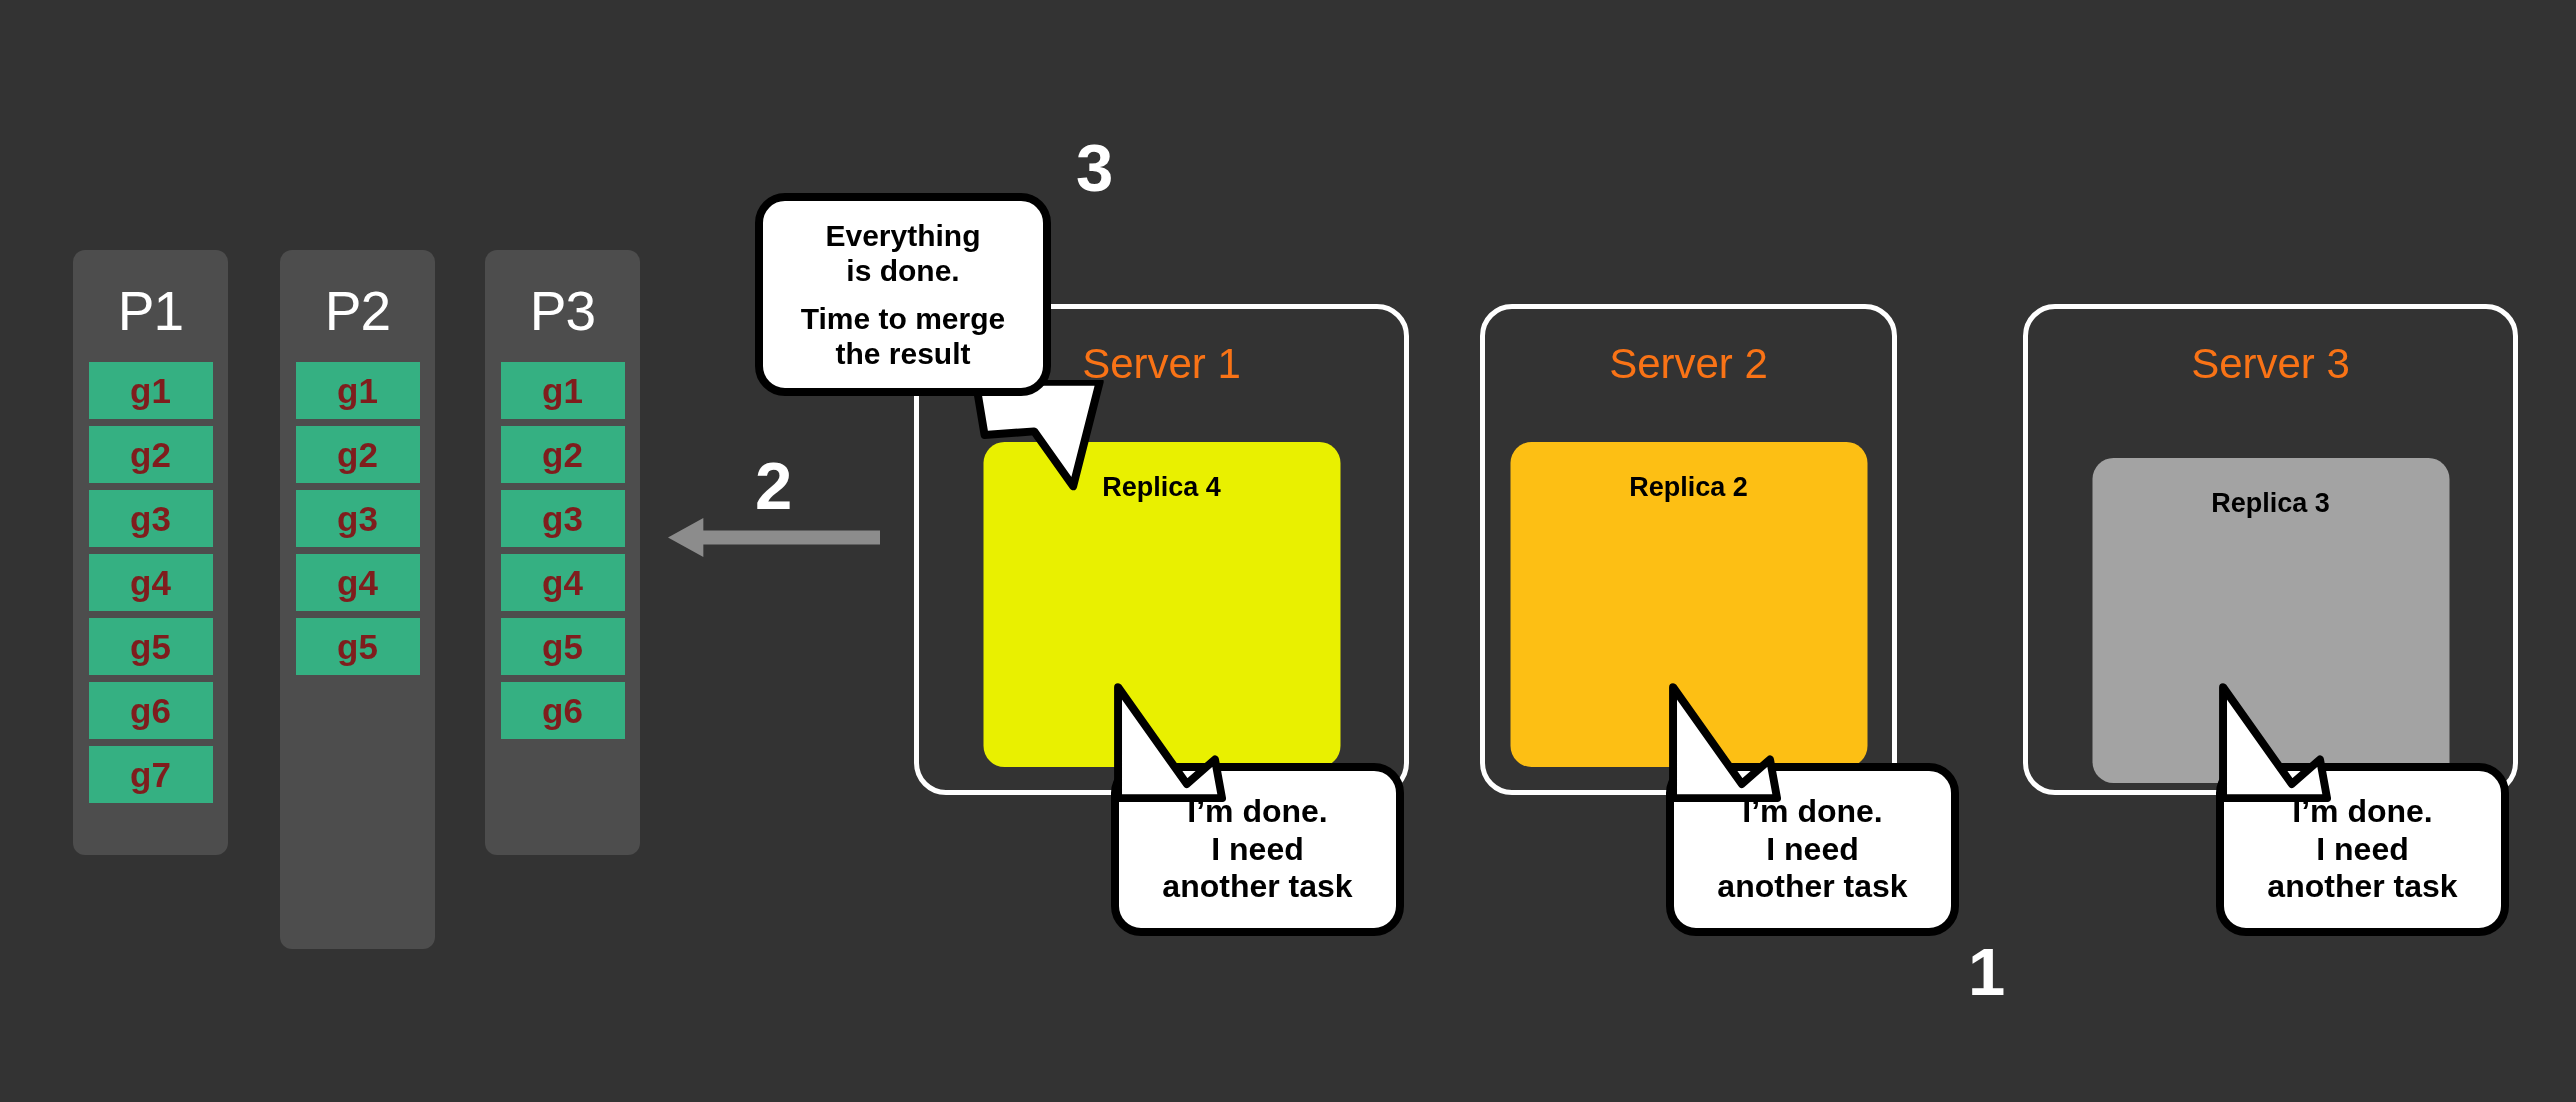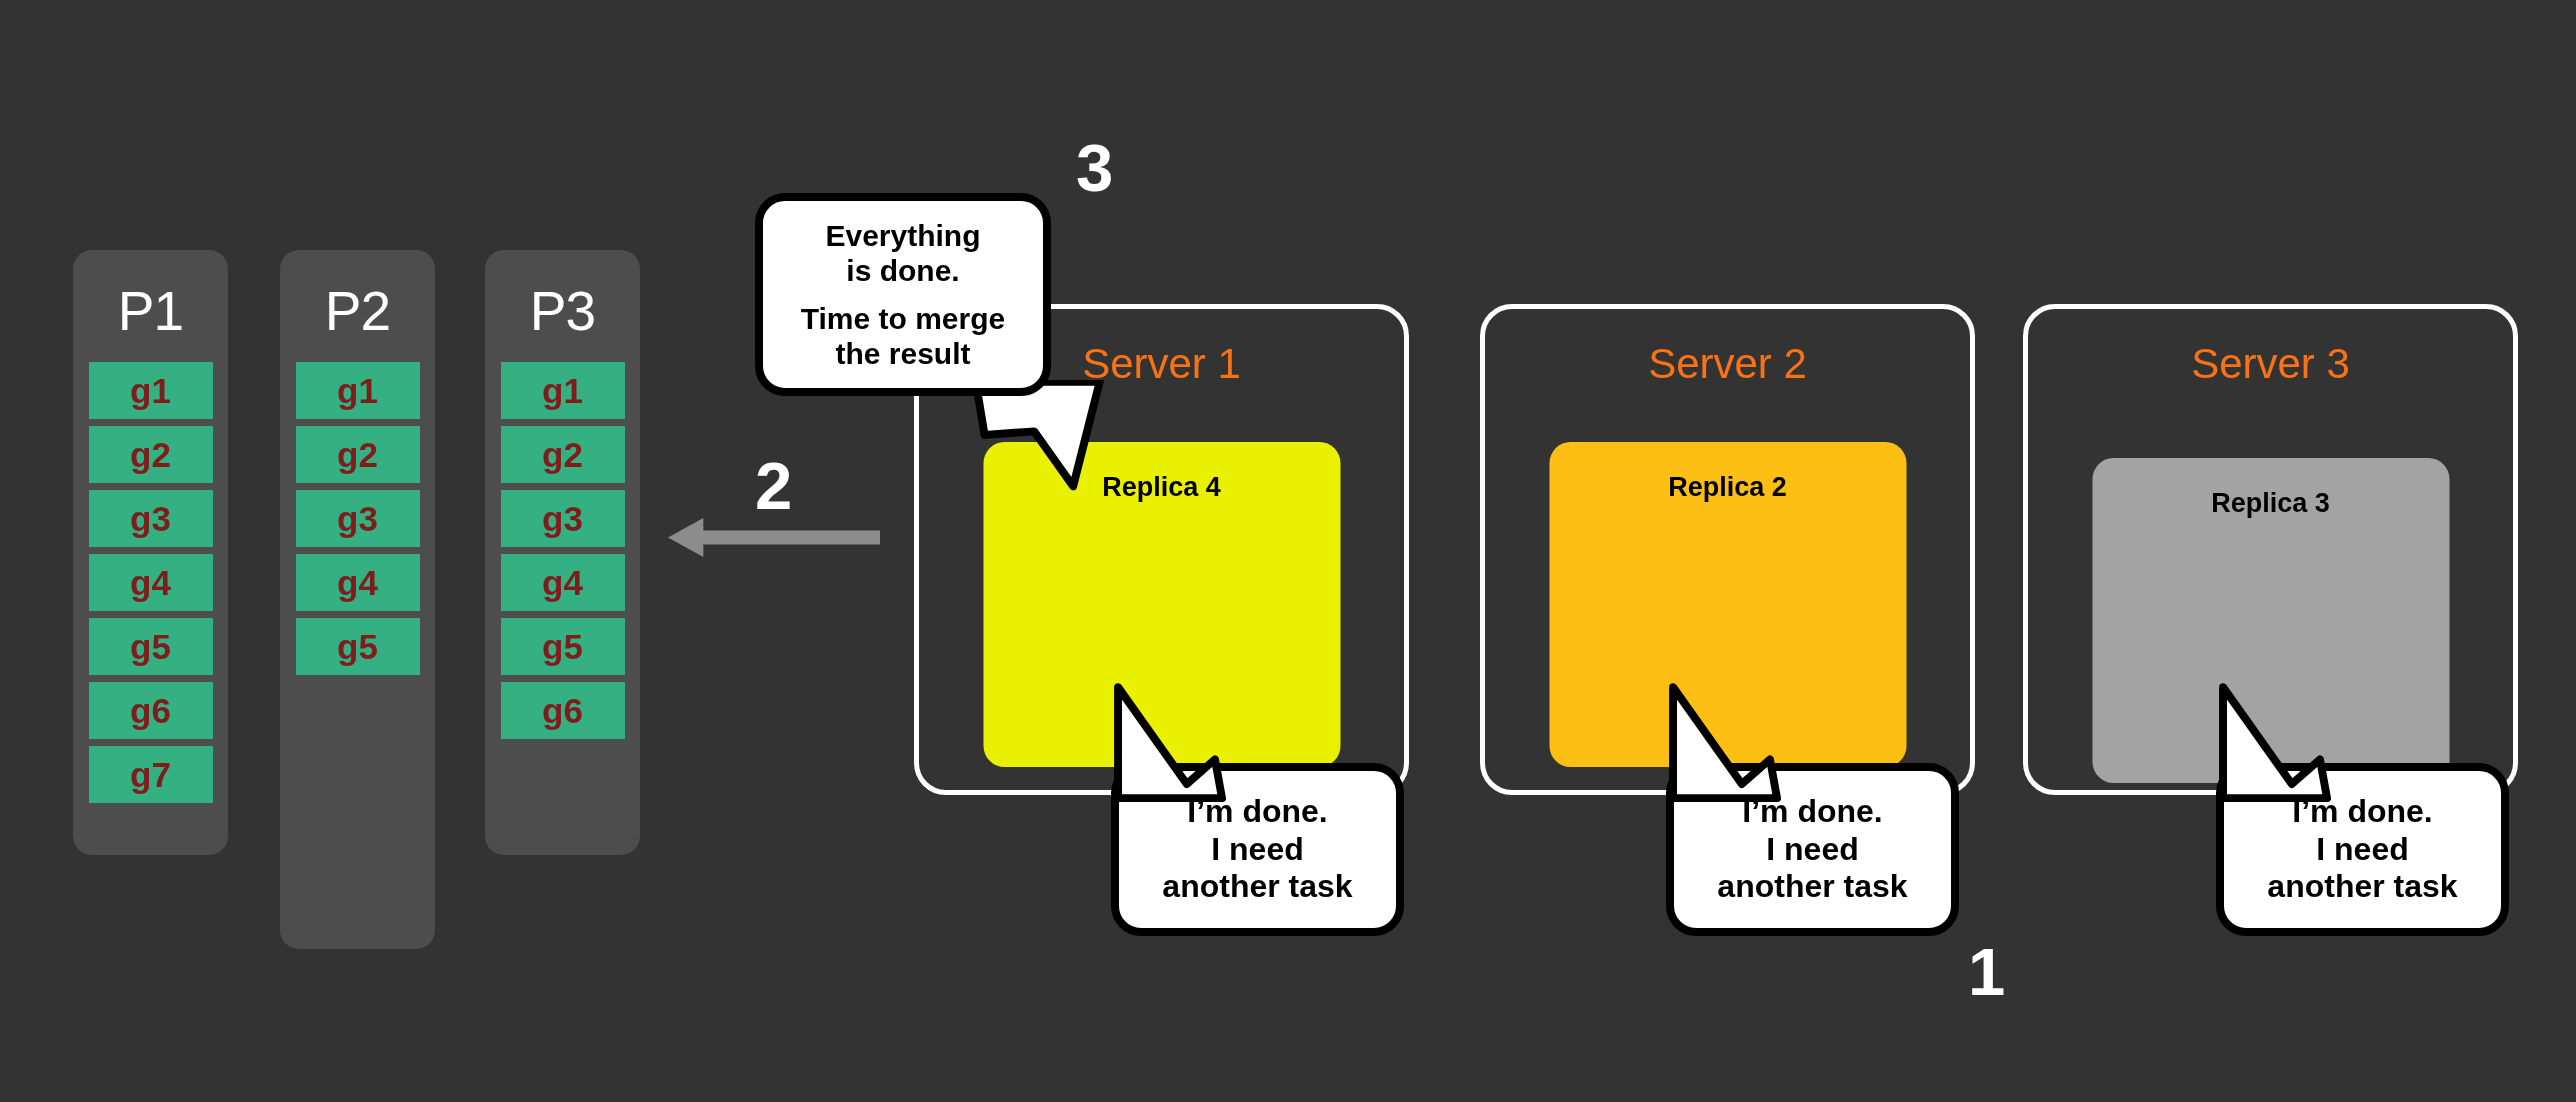--- a/index.html
+++ b/index.html
@@ -8,21 +8,21 @@
     background: #333333;
     font-family: "Liberation Sans", sans-serif;
     overflow: hidden;
   }
   #stage { position: relative; width: 2576px; height: 1102px; background: #333333; }
 
   
   .partition {
     position: absolute;
     background: #4d4d4d;
-    border-radius: 19px;
+    border-radius: 12px;
     display: flex;
     flex-direction: column;
     align-items: center;
   }
   .partition-title {
     color: #ffffff;
     font-size: 55px;
     font-weight: 400;
     letter-spacing: -0.9px;
     line-height: 1;
@@ -165,21 +165,21 @@
 
   <div class="step-num" style="left:1076px; top:134px;">3</div>
 
   <div class="server" style="left:914px; top:304px; width:495px; height:491px;">
     <div class="server-title">Server 1</div>
     <div class="replica" style="background:#e9f000;">
       <div class="replica-label">Replica 4</div>
     </div>
   </div>
 
-  <div class="server" style="left:1480px; top:304px; width:495px; height:491px;text-decoration:underline;">
+  <div class="server" style="left:1480px; top:304px; width:417px; height:491px;text-decoration:underline;">
     <div class="server-title">Server 2</div>
     <div class="replica" style="background:#fdbf14;">
       <div class="replica-label">Replica 2</div>
     </div>
   </div>
 
   <div class="server" style="left:2023px; top:304px; width:495px; height:491px;">
     <div class="server-title">Server 3</div>
     <div class="replica" style="background:#a3a3a3;margin-top:16px;">
       <div class="replica-label">Replica 3</div>

